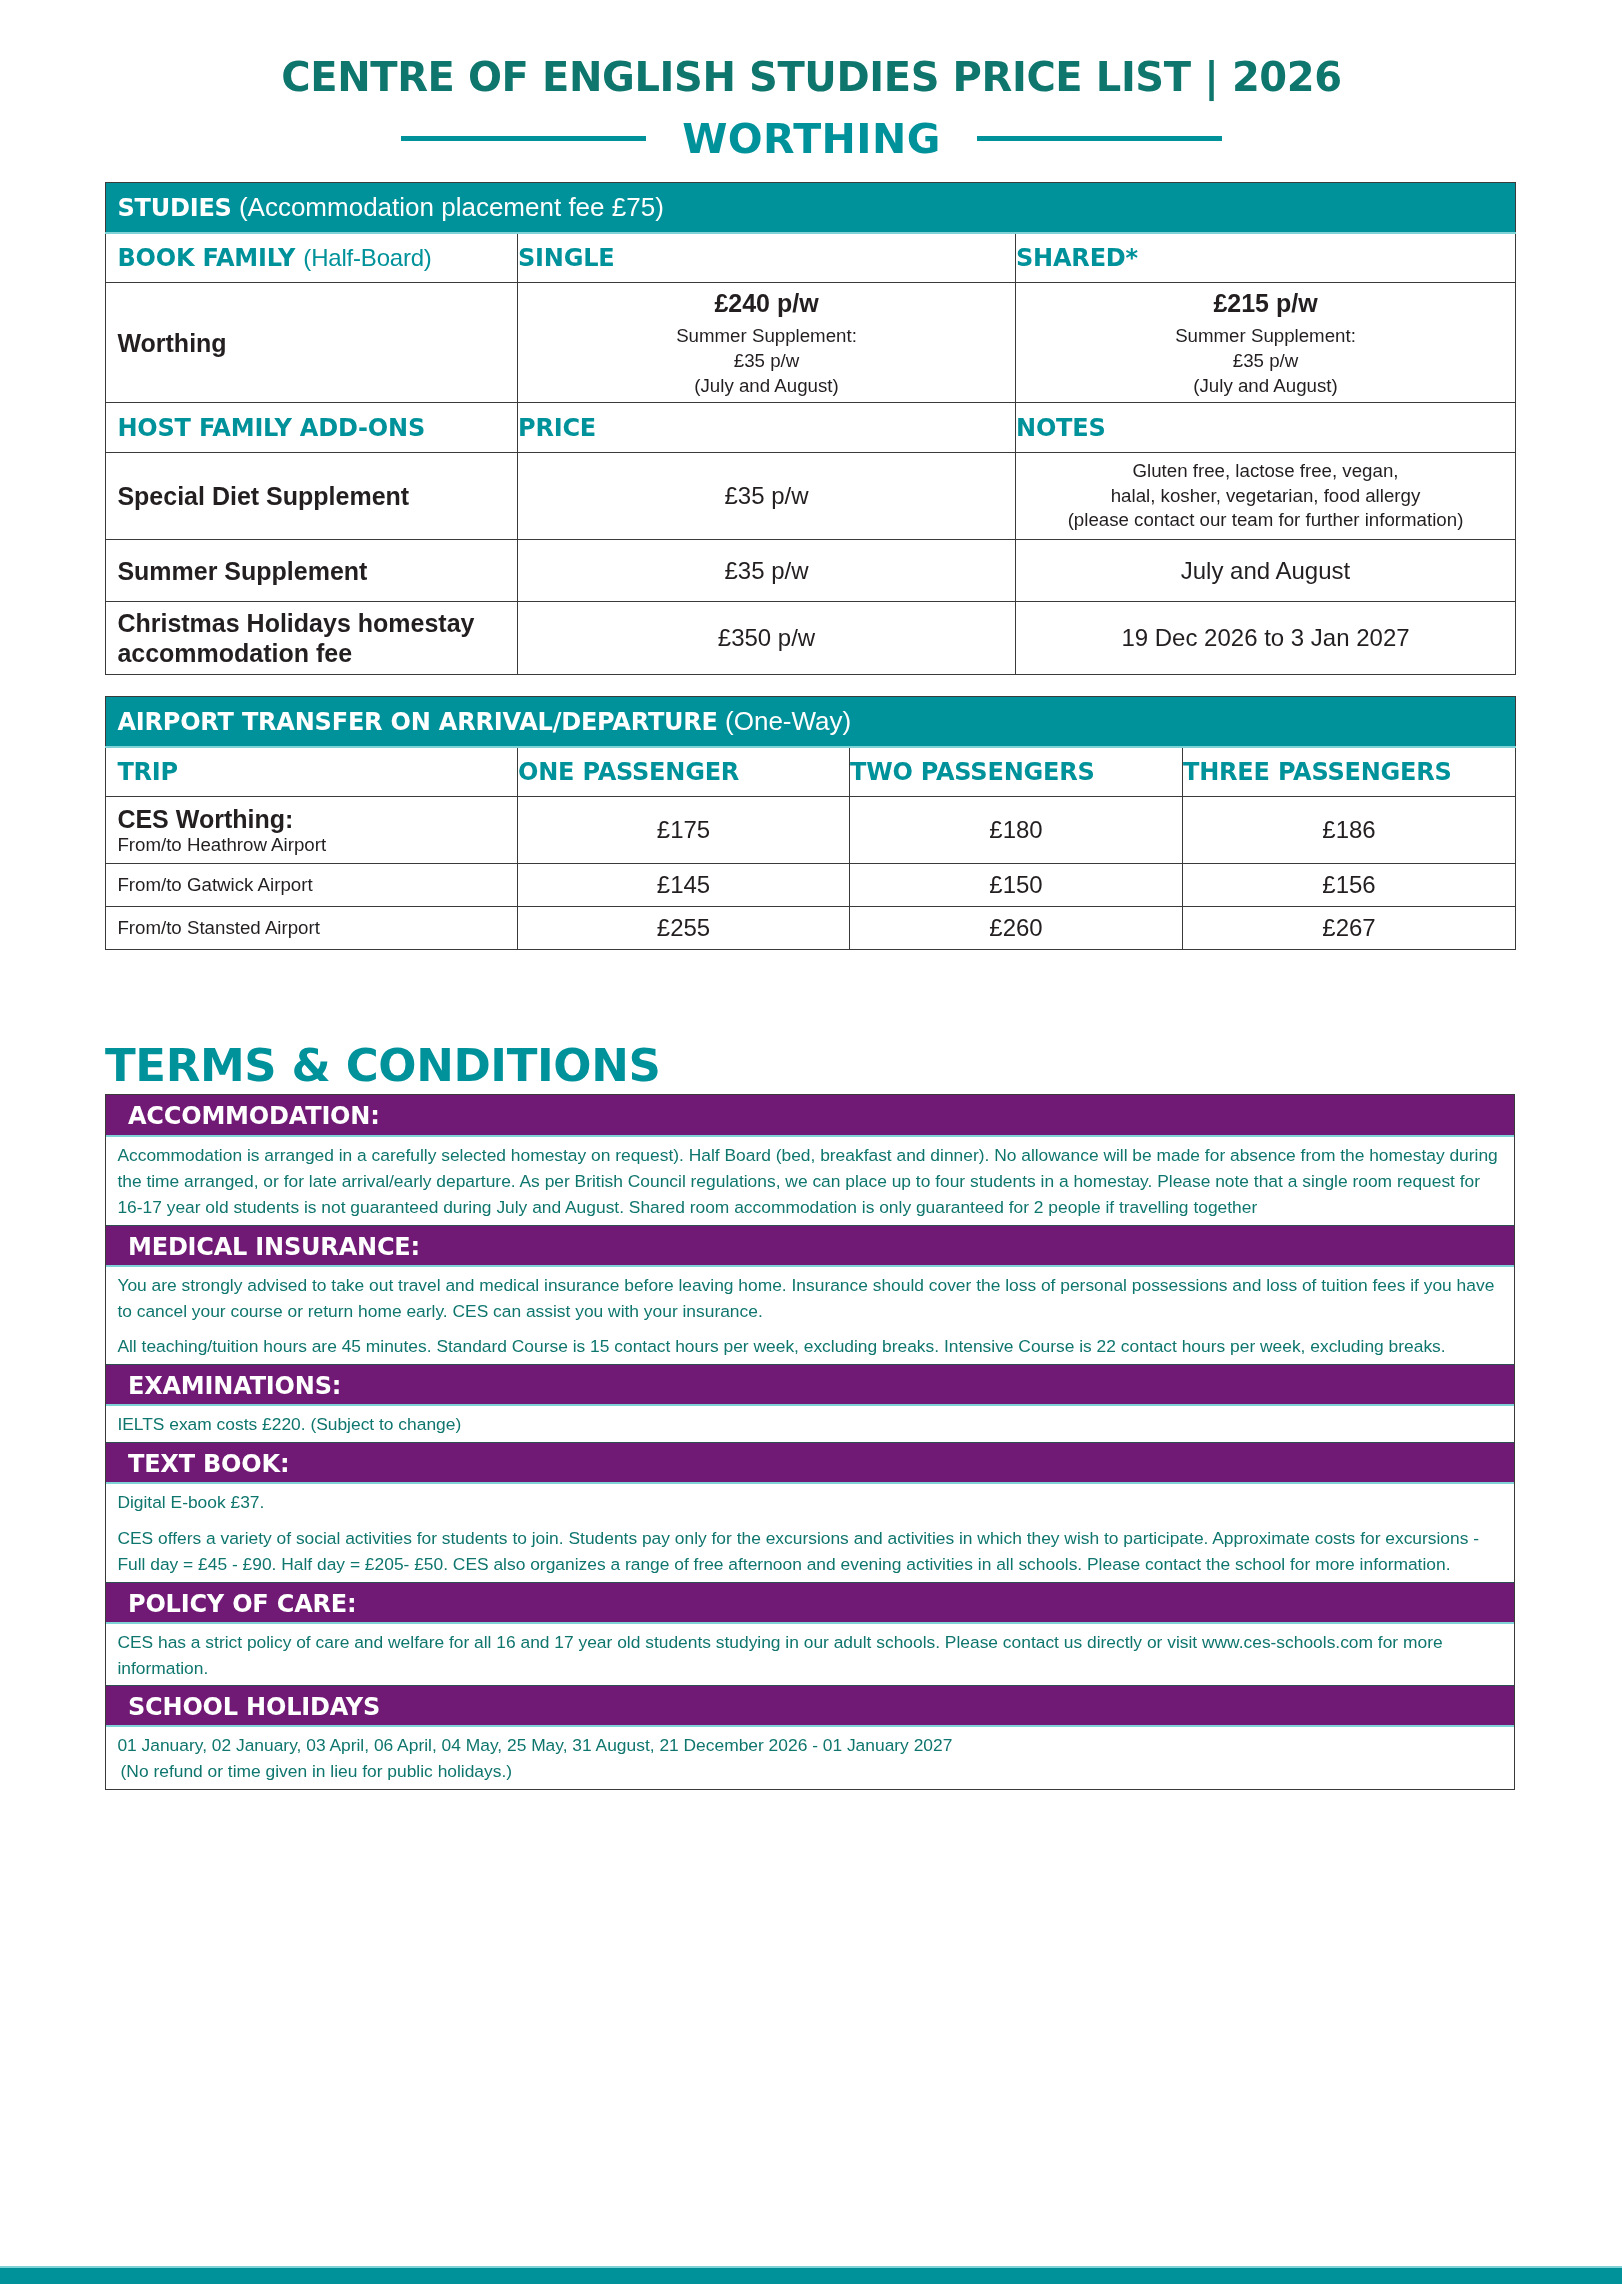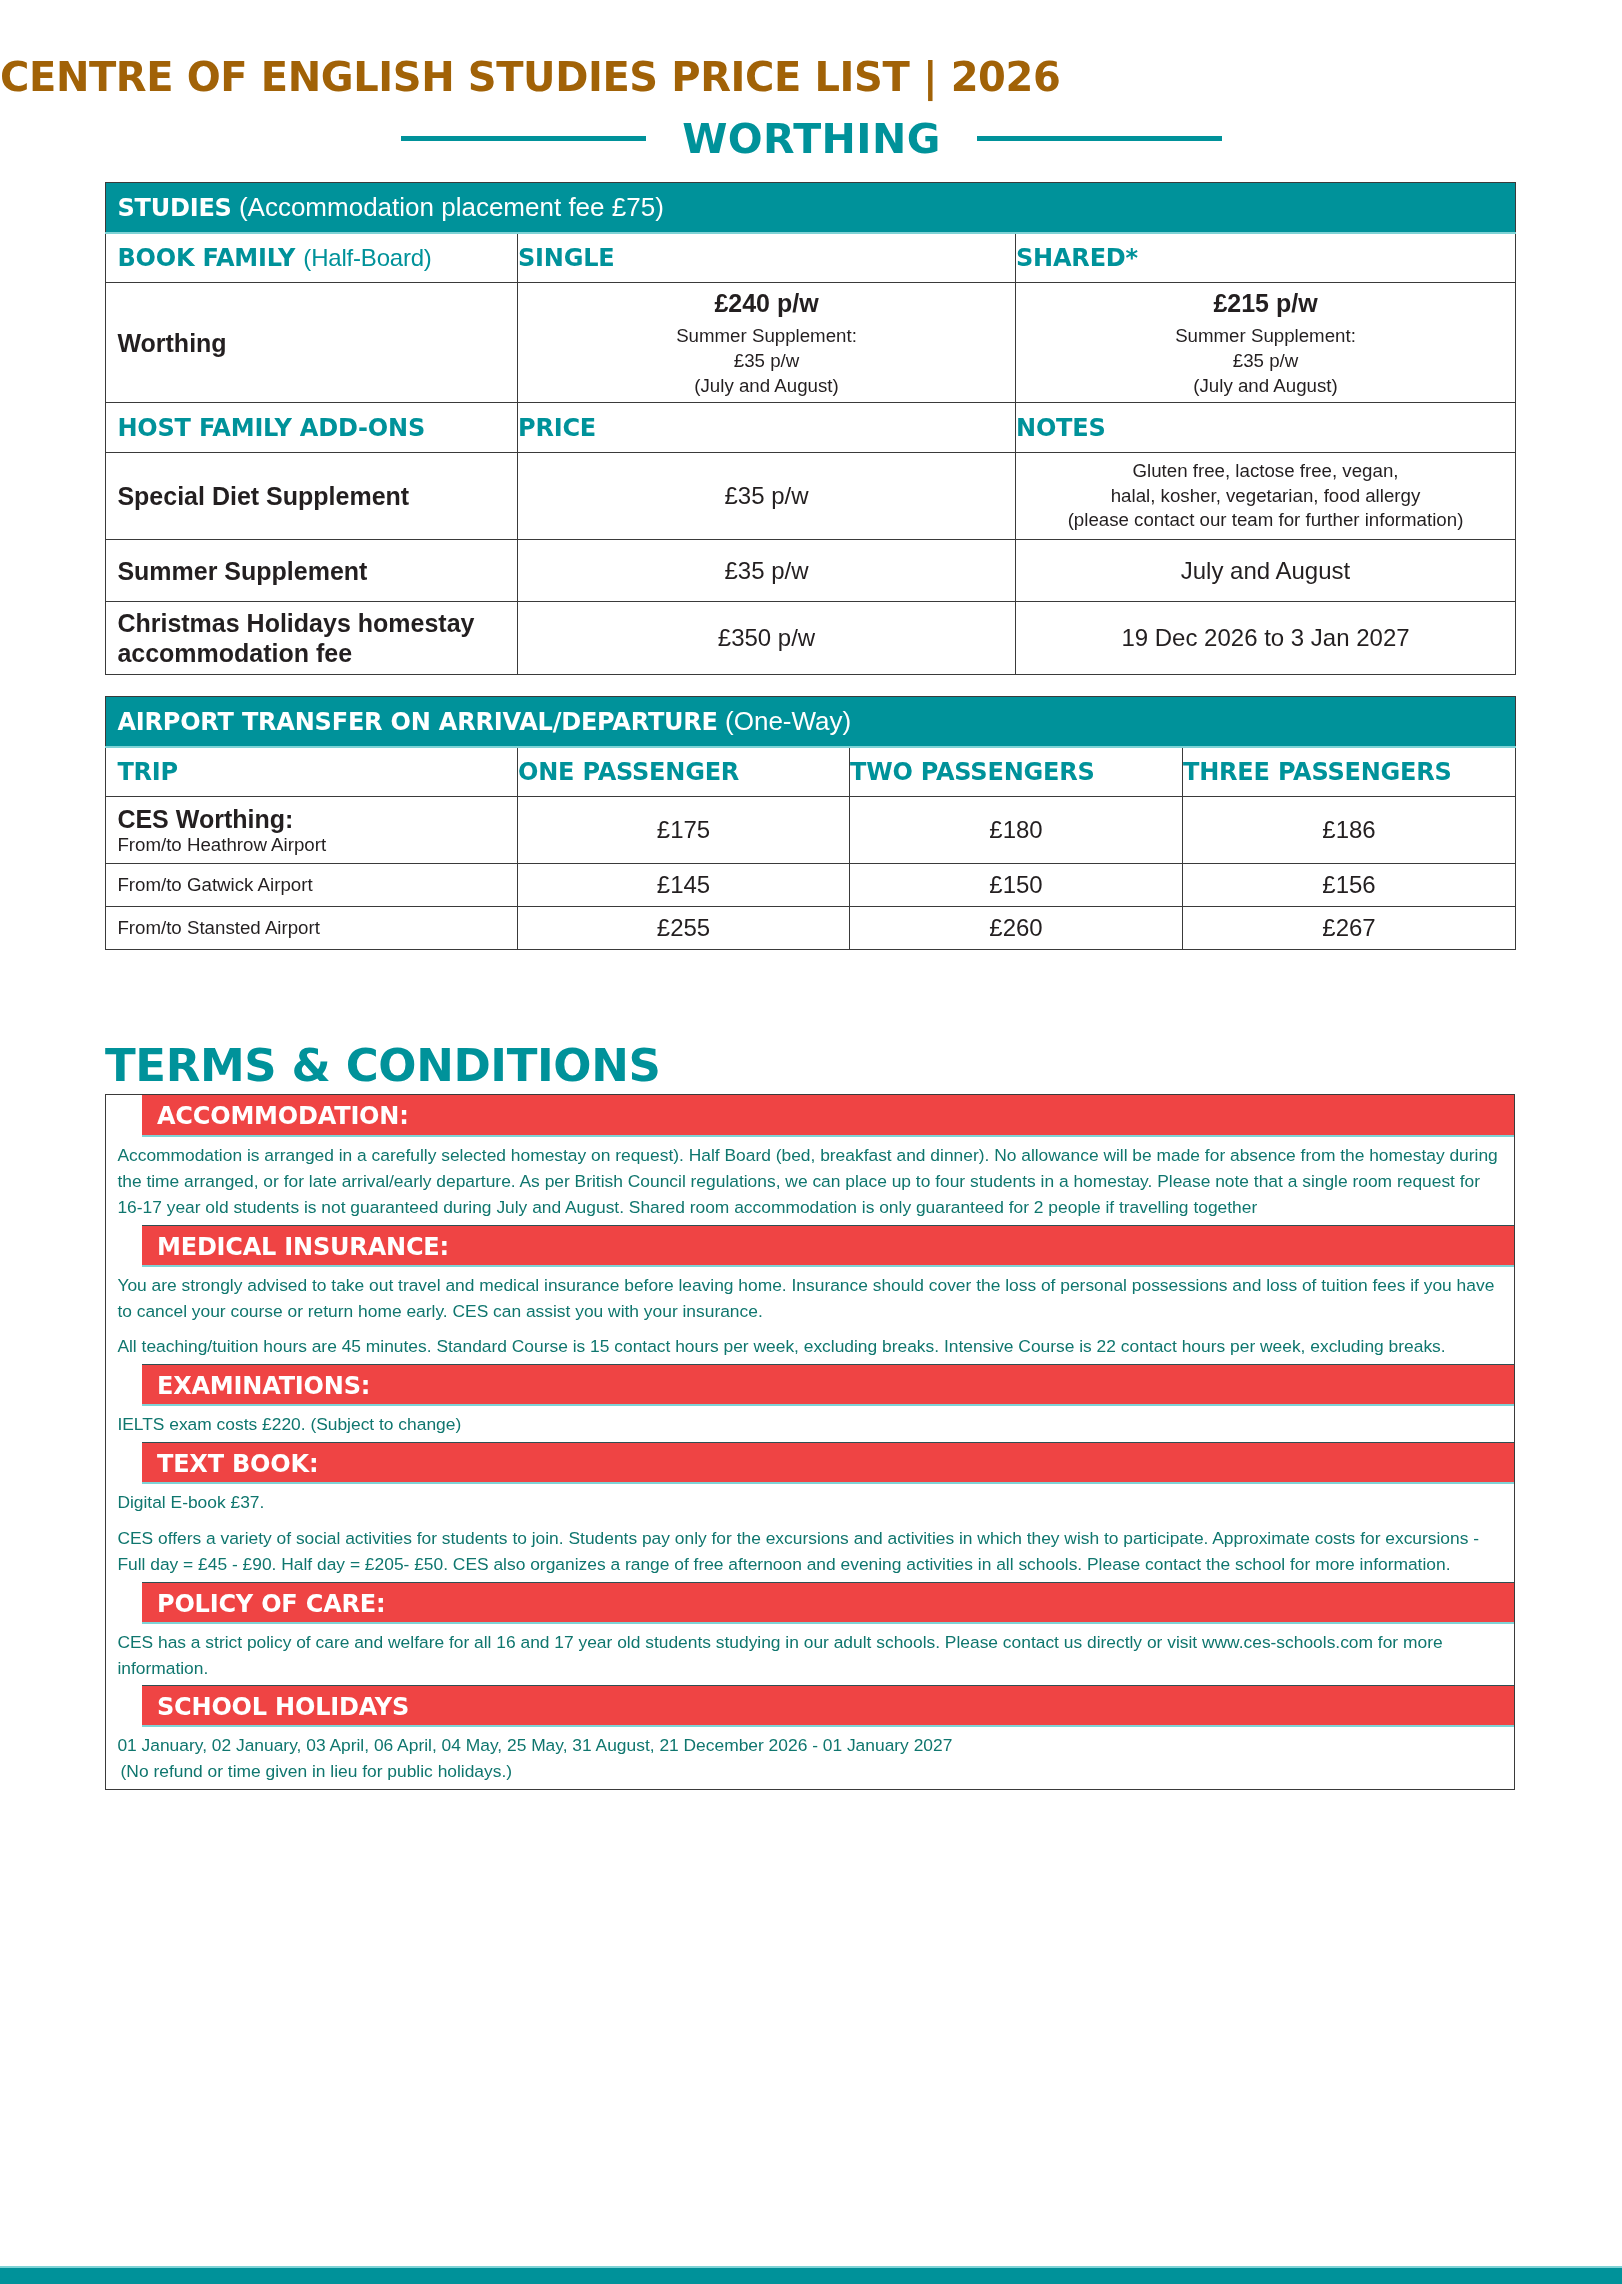--- a/index.html
+++ b/index.html
@@ -1,23 +1,23 @@
 <!DOCTYPE html>
 <html style="font-size:13px"><head>
 <meta charset="utf-8">
 <style>
   * { box-sizing: border-box; margin: 0; padding: 0; }
   html, body { width: 1623px; height: 2284px; background: #ffffff; }
   body { position: relative; font-family: "Liberation Sans", sans-serif; color: #231f20; overflow: hidden; }
 
   
   .page-title {
-    position: absolute; top: 54px; left: 0; width: 1623px; 
+    position: absolute; top: 54px; left: 0; width: 1623px; text-align: center;
     font-family: "DejaVu Sans", sans-serif; font-weight: bold; font-size: 40px; letter-spacing: -0.4px;
-    color: #a16207;
+    color: #0f766e;
   }
   .page-title .year { font-weight: 900; }
   .subtitle-row {
     position: absolute; top: 110px; left: 0; width: 1623px; height: 57px;
     display: flex; justify-content: center; align-items: center; gap: 36px;
   }
   .subtitle-rule { width: 245px; height: 5.7px; background: #00929a; }
   .subtitle {
     font-family: "DejaVu Sans", sans-serif; font-weight: bold; font-size: 41px; color: #00929a; letter-spacing: 0.4px;
   }
@@ -55,25 +55,24 @@
   
   .terms-title {
     position: absolute; top: 1039px; left: 105px;
     font-family: "DejaVu Sans", sans-serif; font-weight: bold; font-size: 45px; color: #00929a; letter-spacing: -0.4px;
   }
   .terms {
     position: absolute; top: 1094px; left: 105px; width: 1410px;
     border: 1.6px solid #3a3a3a;
   }
   .term-head {
-    background: #ef4444; color: #ffffff; height: 42px; line-height: 42px; padding-left: 15px;
+    background: #701a75; color: #ffffff; height: 42px; line-height: 42px; padding-left: 22px;
     font-family: "DejaVu Sans", sans-serif; font-weight: bold; font-size: 24px; letter-spacing: -0.2px;
     border-top: 1.6px solid #2e4f52;
     border-bottom: 2.4px solid #7fd3d6;
-    margin-left: 36px;
   }
   .term-head:first-child { border-top: none; }
   .term-body {
     padding: 4.9px 11.4px 4.9px 11.4px; font-size: 17.4px; line-height: 26px; color: #0f766e;
   }
 
   .footer-bar {
     position: absolute; left: 0; top: 2266px; width: 1623px; height: 18px; background: #00929a;
     border-top: 2.4px solid #7fd3d6;
   }

